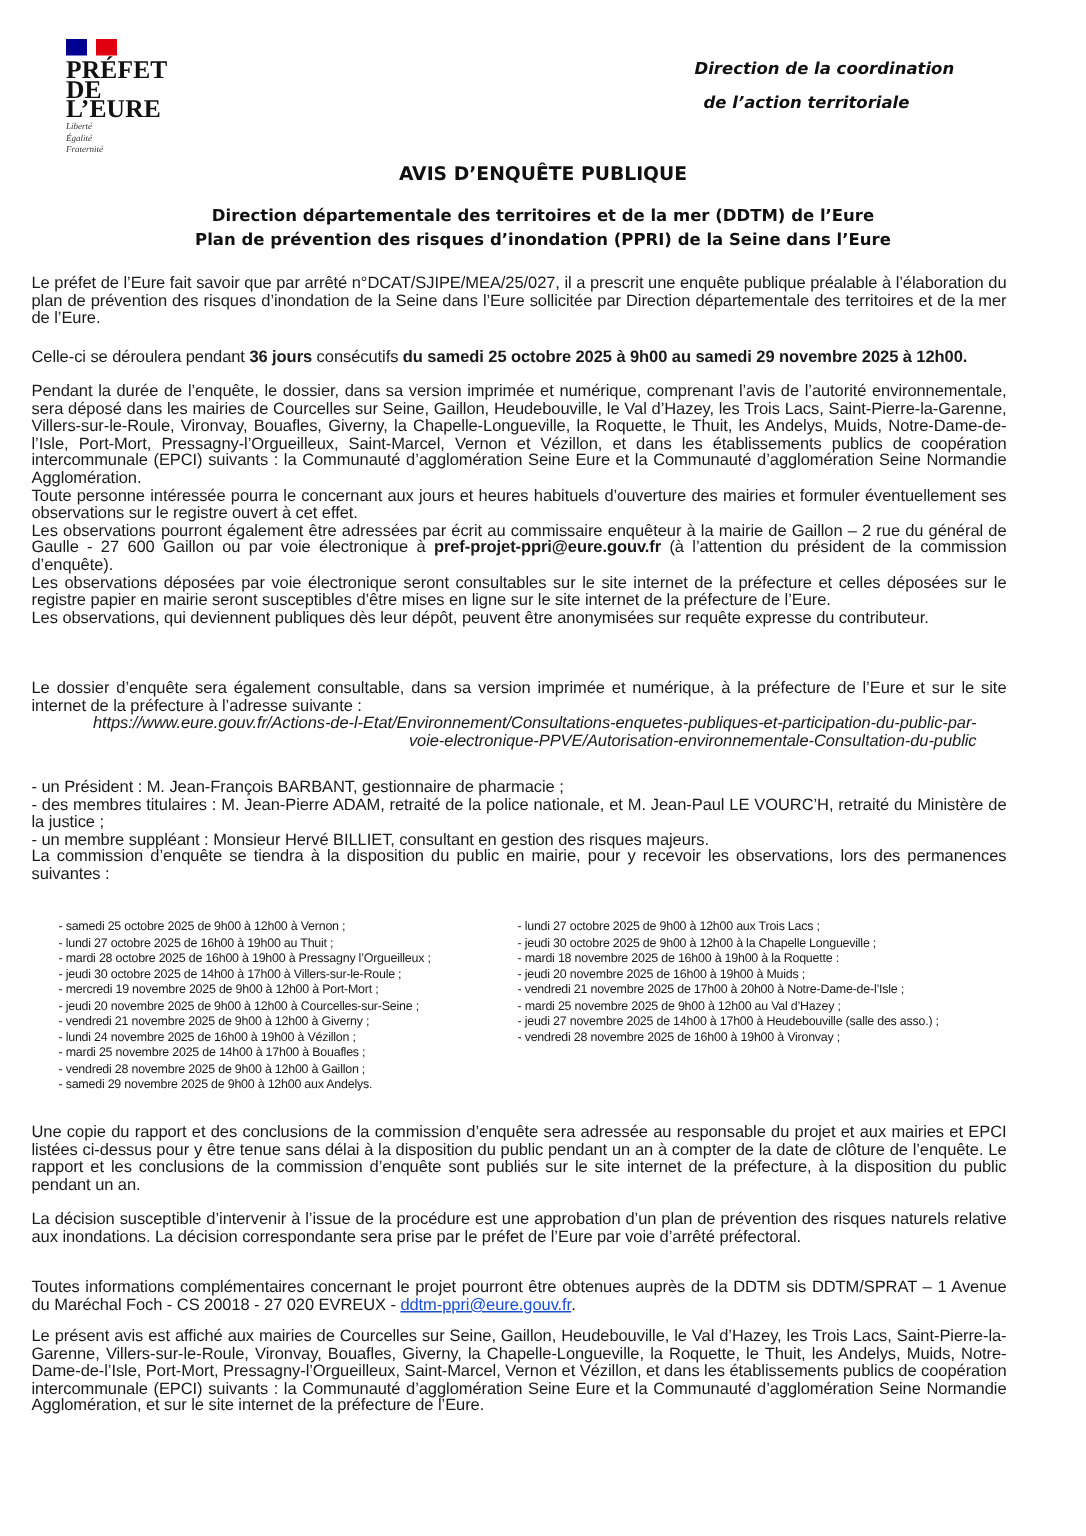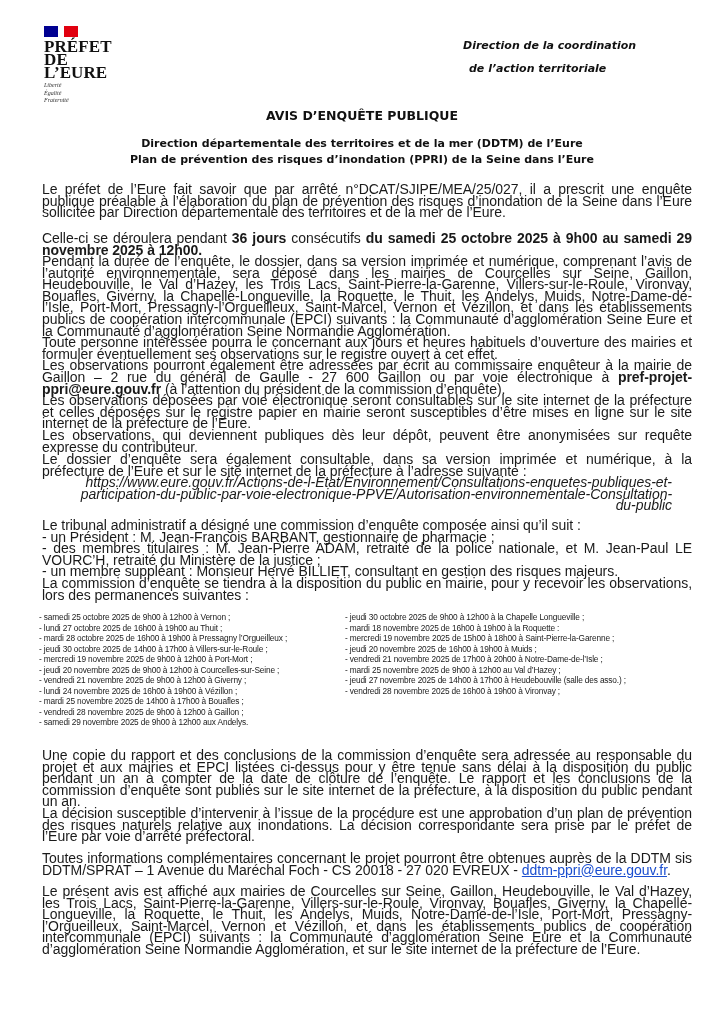--- a/index.html
+++ b/index.html
@@ -13,21 +13,21 @@
   .flag .red { width: 14px; background: #e1000f; }
   .logo-title { font-family: Liberation Serif, serif; font-weight: bold; font-size: 17px; line-height: 13px; color: #111; letter-spacing: 0.1px; }
   .motto { font-family: "Liberation Serif", serif; font-style: italic; font-size: 6px; line-height: 7.5px; color: #333; margin-top: 3px; }
 
   .direction { position: absolute; left: 463px; top: 34px; font-family: "DejaVu Sans", sans-serif; font-weight: bold; font-size: 11px; line-height: 23px; color: #111; font-style: italic; }
   .direction .l2 { padding-left: 6px; }
 
   .avis-title { position: absolute; left: 0; width: 724px; top: 108px; text-align: center; font-family: "DejaVu Sans", sans-serif; font-weight: bold; font-size: 12.5px; color: #111; }
   .subtitle { position: absolute; left: 0; width: 724px; top: 136px; text-align: center; font-family: "DejaVu Sans", sans-serif; font-weight: bold; font-size: 11px; line-height: 16px; color: #111; }
 
-  .body { position: absolute; left: 42px; width: 650px; font-size: 14px; line-height: 11.6px; text-align: justify; color: #1a1a1a; letter-spacing: -0.05px; }
+  .body { position: absolute; left: 21px; width: 650px; font-size: 11px; line-height: 11.6px; text-align: justify; color: #1a1a1a; letter-spacing: -0.05px; }
   .body p { margin: 0; }
   .body b { font-weight: bold; }
   .email-bold { font-weight: bold; color: #1a1a1a; }
   .email-link { color: #1a4ed0; text-decoration: underline; }
   .url { text-align: right; font-style: italic; padding: 0 20px; }
 
   .perm-cols { position: absolute; left: 39px; top: 612px; width: 660px; display: flex; font-size: 8.3px; line-height: 10.5px; }
   .perm-col { width: 306px; }
   .perm-col.right { margin-left: 0; }
   .perm-item { white-space: nowrap; letter-spacing: -0.15px; }
@@ -77,21 +77,20 @@
   <p>Les observations déposées par voie électronique seront consultables sur le site internet de la préfecture et celles déposées sur le registre papier en mairie seront susceptibles d’être mises en ligne sur le site internet de la préfecture de l’Eure.</p>
   <p>Les observations, qui deviennent publiques dès leur dépôt, peuvent être anonymisées sur requête expresse du contributeur.</p>
 </div>
 
 <div class="body" style="top:454px;">
   <p>Le dossier d’enquête sera également consultable, dans sa version imprimée et numérique, à la préfecture de l’Eure et sur le site internet de la préfecture à l’adresse suivante :</p>
   <p class="url">https://www.eure.gouv.fr/Actions-de-l-Etat/Environnement/Consultations-enquetes-publiques-et-participation-du-public-par-voie-electronique-PPVE/Autorisation-environnementale-Consultation-du-public</p>
 </div>
 
 <div class="body" style="top:520px;">
-  <p>Le tribunal administratif a désigné une commission d’enquête composée ainsi qu’il suit :</p>
   <p>- un Président : M. Jean-François BARBANT, gestionnaire de pharmacie ;</p>
   <p>- des membres titulaires : M. Jean-Pierre ADAM, retraité de la police nationale, et M. Jean-Paul LE VOURC’H, retraité du Ministère de la justice ;</p>
   <p>- un membre suppléant : Monsieur Hervé BILLIET, consultant en gestion des risques majeurs.</p>
   <p>La commission d’enquête se tiendra à la disposition du public en mairie, pour y recevoir les observations, lors des permanences suivantes :</p>
 </div>
 
 <div class="perm-cols">
   <div class="perm-col">
     <div class="perm-item">- samedi 25 octobre 2025 de 9h00 à 12h00 à Vernon ;</div>
     <div class="perm-item">- lundi 27 octobre 2025 de 16h00 à 19h00 au Thuit ;</div>
@@ -99,23 +98,23 @@
     <div class="perm-item">- jeudi 30 octobre 2025 de 14h00 à 17h00 à Villers-sur-le-Roule ;</div>
     <div class="perm-item">- mercredi 19 novembre 2025 de 9h00 à 12h00 à Port-Mort ;</div>
     <div class="perm-item">- jeudi 20 novembre 2025 de 9h00 à 12h00 à Courcelles-sur-Seine ;</div>
     <div class="perm-item">- vendredi 21 novembre 2025 de 9h00 à 12h00 à Giverny ;</div>
     <div class="perm-item">- lundi 24 novembre 2025 de 16h00 à 19h00 à Vézillon ;</div>
     <div class="perm-item">- mardi 25 novembre 2025 de 14h00 à 17h00 à Bouafles ;</div>
     <div class="perm-item">- vendredi 28 novembre 2025 de 9h00 à 12h00 à Gaillon ;</div>
     <div class="perm-item">- samedi 29 novembre 2025 de 9h00 à 12h00 aux Andelys.</div>
   </div>
   <div class="perm-col right">
+    <div class="perm-item">- lundi 27 octobre 2025 de 9h00 à 12h00 aux Trois Lacs ;</div>
     <div class="perm-item">- jeudi 30 octobre 2025 de 9h00 à 12h00 à la Chapelle Longueville ;</div>
     <div class="perm-item">- mardi 18 novembre 2025 de 16h00 à 19h00 à la Roquette :</div>
-    <div class="perm-item">- mercredi 19 novembre 2025 de 15h00 à 18h00 à Saint-Pierre-la-Garenne ;</div>
     <div class="perm-item">- jeudi 20 novembre 2025 de 16h00 à 19h00 à Muids ;</div>
     <div class="perm-item">- vendredi 21 novembre 2025 de 17h00 à 20h00 à Notre-Dame-de-l’Isle ;</div>
     <div class="perm-item">- mardi 25 novembre 2025 de 9h00 à 12h00 au Val d’Hazey ;</div>
     <div class="perm-item">- jeudi 27 novembre 2025 de 14h00 à 17h00 à Heudebouville (salle des asso.) ;</div>
     <div class="perm-item">- vendredi 28 novembre 2025 de 16h00 à 19h00 à Vironvay ;</div>
   </div>
 </div>
 
 <div class="body" style="top:750px;">
   <p>Une copie du rapport et des conclusions de la commission d’enquête sera adressée au responsable du projet et aux mairies et EPCI listées ci-dessus pour y être tenue sans délai à la disposition du public pendant un an à compter de la date de clôture de l’enquête. Le rapport et les conclusions de la commission d’enquête sont publiés sur le site internet de la préfecture, à la disposition du public pendant un an.</p>

